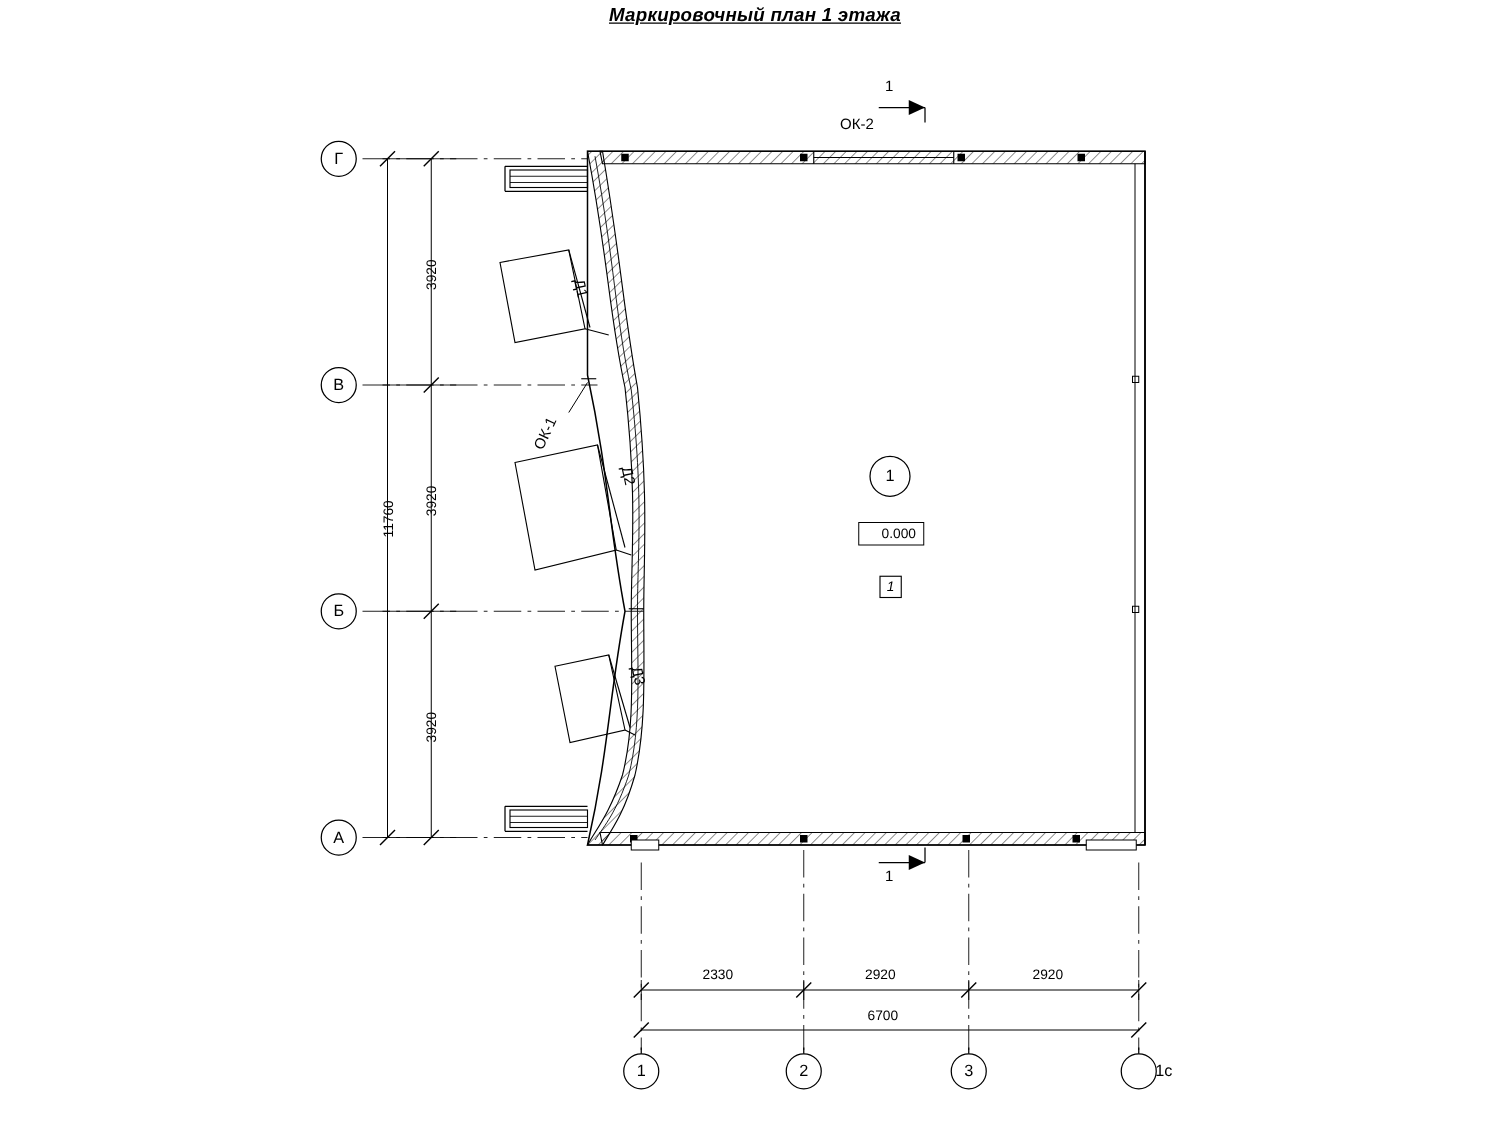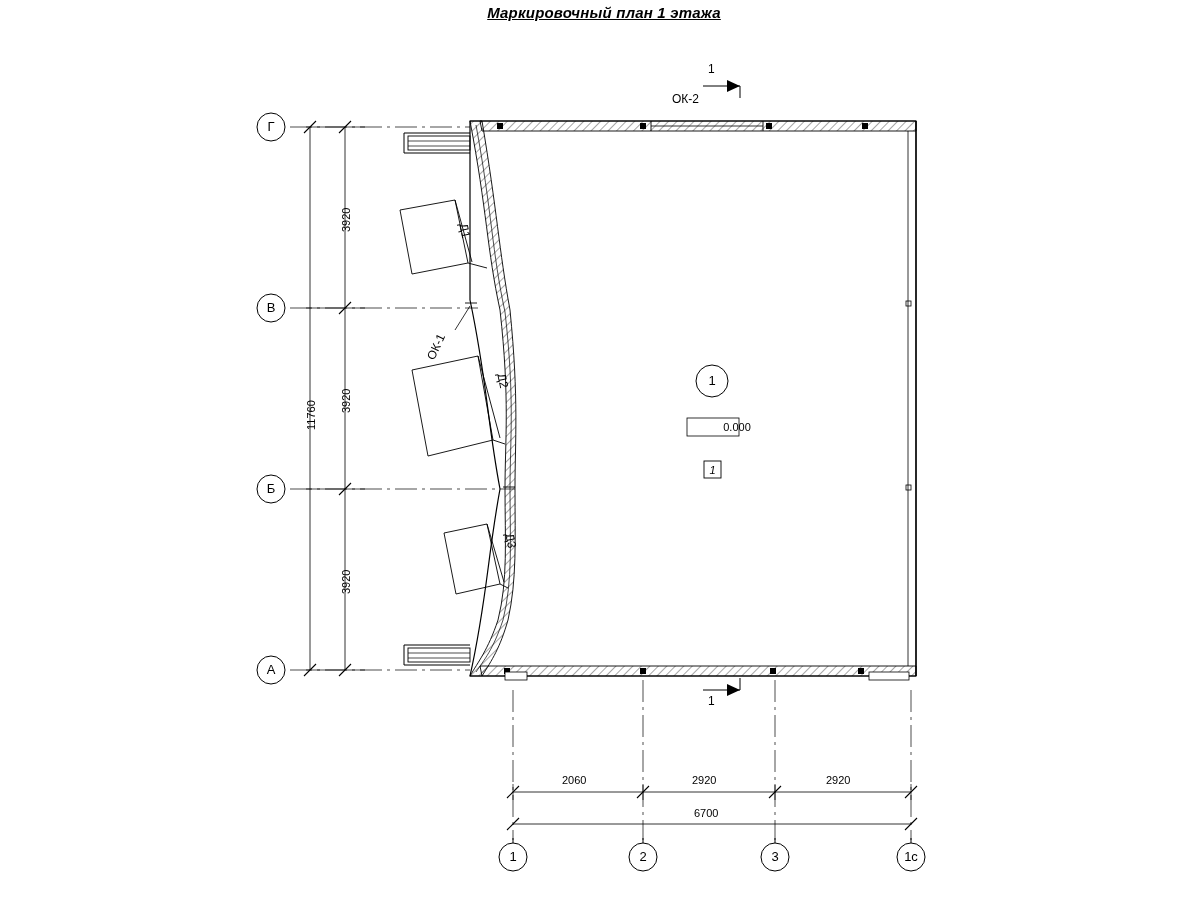--- a/index.html
+++ b/index.html
@@ -224,36 +224,36 @@
 </svg>
 
 <div class="circ-lbl" style="left:257px; top:113px;">Г</div>
 <div class="circ-lbl" style="left:257px; top:294px;">В</div>
 <div class="circ-lbl" style="left:257px; top:475px;">Б</div>
 <div class="circ-lbl" style="left:257px; top:656px;">А</div>
 
 <div class="circ-lbl" style="left:499px; top:843px;">1</div>
 <div class="circ-lbl" style="left:629px; top:843px;">2</div>
 <div class="circ-lbl" style="left:761px; top:843px;">3</div>
-<div class="circ-lbl" style="left:897px; top:843px;">1с</div>
+<div class="circ-lbl" style="left:897px; top:843px;padding-left:20px;">1с</div>
 
 <div class="lbl small rot90" style="left:340px; top:232px;">3920</div>
 <div class="lbl small rot90" style="left:340px; top:413px;">3920</div>
 <div class="lbl small rot90" style="left:340px; top:594px;">3920</div>
 <div class="lbl small rot90" style="left:305px; top:430px;">11760</div>
 
-<div class="lbl small" style="left:562px; top:774px;">2060</div>
+<div class="lbl small" style="left:562px; top:774px;">2330</div>
 <div class="lbl small" style="left:692px; top:774px;">2920</div>
 <div class="lbl small" style="left:826px; top:774px;">2920</div>
 <div class="lbl small" style="left:694px; top:807px;">6700</div>
 
 <div class="lbl" style="left:672px; top:92px;">ОК-2</div>
 <div class="lbl rotd" style="left:424px; top:356px; transform: rotate(-65deg);">ОК-1</div>
 <div class="lbl rotd" style="left:470px; top:222px; transform: rotate(78deg);">Д1</div>
 <div class="lbl rotd" style="left:508px; top:372px; transform: rotate(78deg);">Д2</div>
 <div class="lbl rotd" style="left:516px; top:532px; transform: rotate(78deg);">Д3</div>
 
 <div class="lbl" style="left:708px; top:62px;">1</div>
 <div class="lbl" style="left:708px; top:694px;">1</div>
 
 <div class="circ-lbl" style="left:698px; top:367px;">1</div>
-<div class="box-lbl" style="left:699px; top:421px; width:76px;">0.000</div>
+<div class="box-lbl" style="left:681px; top:421px; width:76px;">0.000</div>
 <div class="box-lbl" style="left:704px; top:464px; width:17px; font-style:italic;">1</div>
 
 </body></html>

